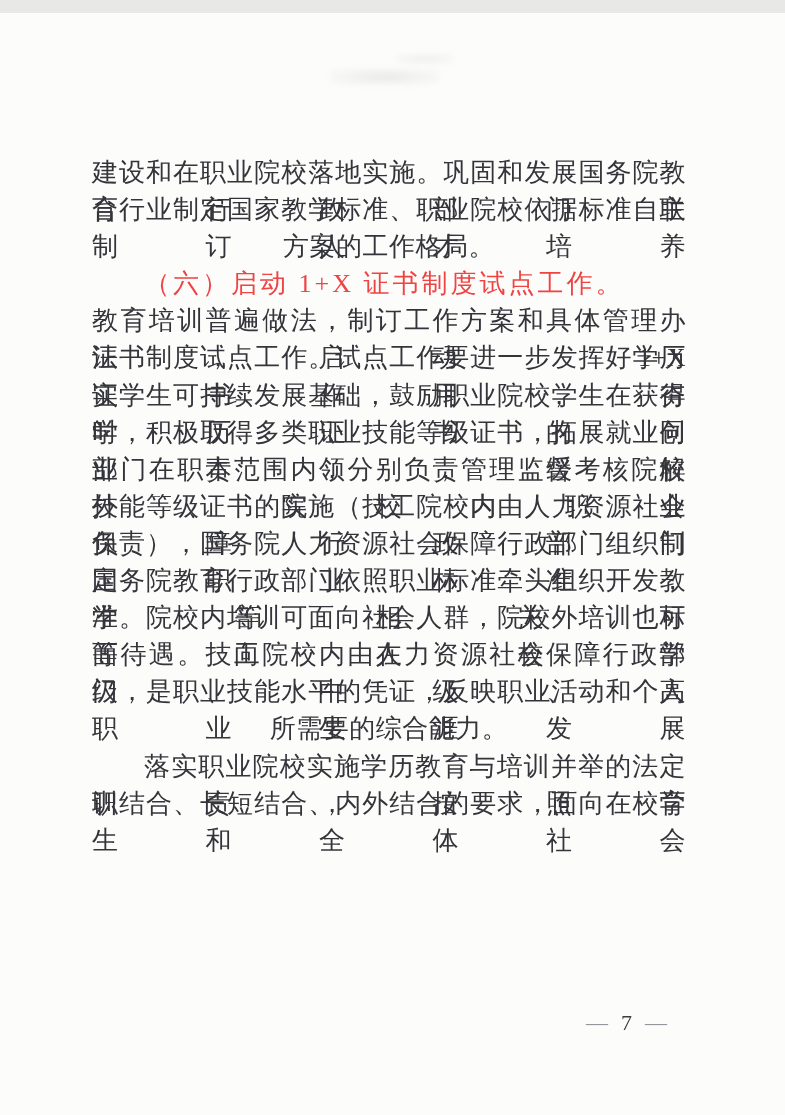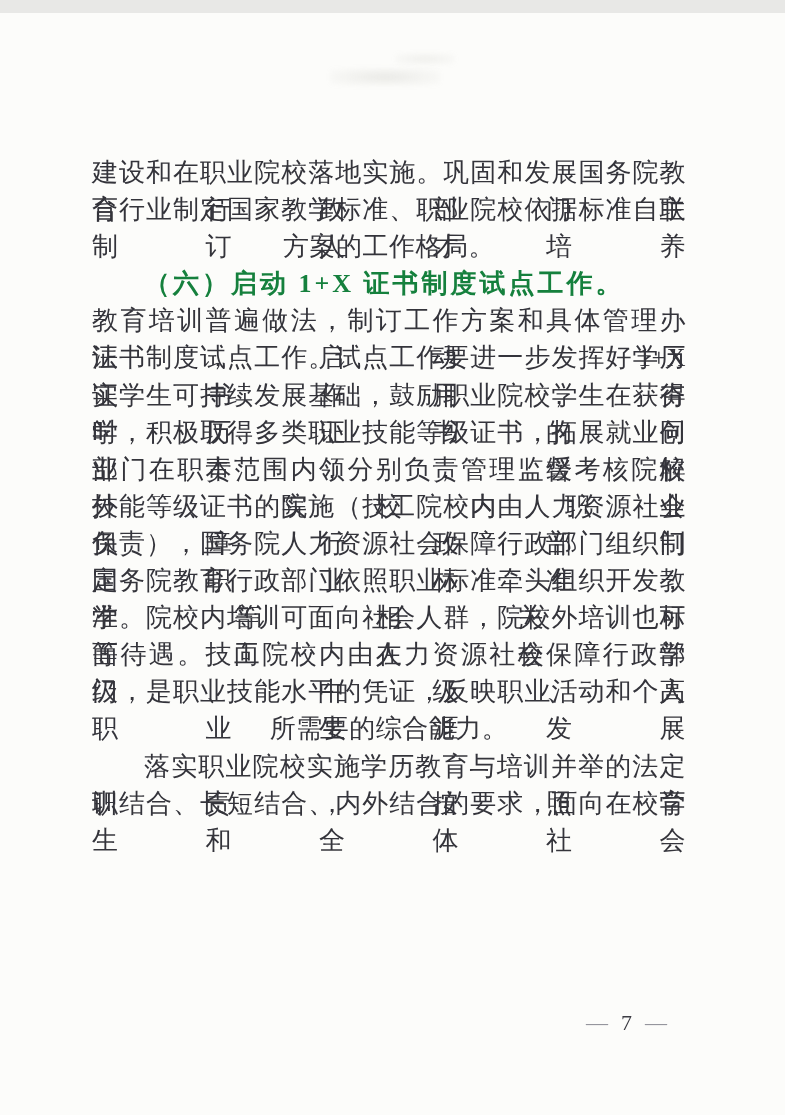--- a/index.html
+++ b/index.html
@@ -64,23 +64,23 @@
     text-justify: inter-character;
   }
   .line.indent-fill {
     text-indent: 2em;
   }
   .line.plain {
     text-align: center;
   }
   .line.heading {
     text-indent: 2em;
-    font-weight: bold;
+    font-weight: normal;
     letter-spacing: 3px;
-    color: #15803d;
+    color: #ef4444;
   }
   .footer {
     position: absolute;
     top: 996px;
     right: 118px;
     display: flex;
     align-items: center;
     gap: 13px;
     font-size: 22px;
     line-height: 28px;

